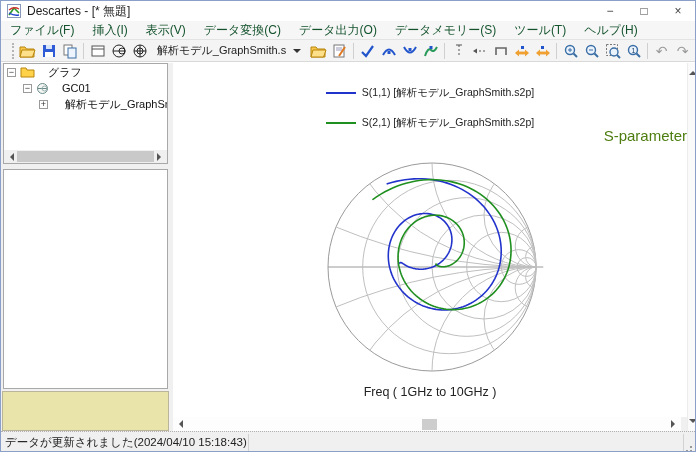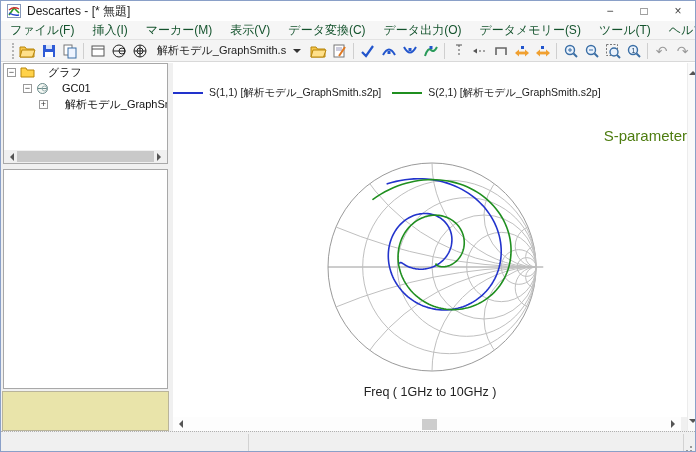--- a/index.html
+++ b/index.html
@@ -32,21 +32,21 @@
   .tree-rows{position:absolute;left:0;top:0;right:0;bottom:13px;overflow:hidden;}
   .tree-row{display:flex;align-items:center;height:16px;font-size:11px;white-space:nowrap;}
   .tree-row .lbl{margin-left:13px;}
   .expander{width:9px;height:9px;border:1px solid #9a9a9a;background:#fff;display:flex;align-items:center;justify-content:center;font-size:9px;line-height:7px;color:#333;flex:0 0 auto;}
   .tree-hscroll{position:absolute;left:0;bottom:0;width:100%;height:13px;background:#f0f0f0;display:flex;align-items:center;}
   .mini-thumb{position:absolute;left:13px;top:1px;width:137px;height:11px;background:#c9c9c9;}
   .midpanel{position:absolute;left:2px;top:106px;width:165px;height:220px;background:#fff;border:1px solid #a8a8a8;}
   .beigepanel{position:absolute;left:1px;top:328px;width:167px;height:40px;background:#e9e4aa;border:1px solid #b9b49a;}
 
   .chartarea{position:absolute;left:172px;top:0;width:514px;height:354px;background:#fff;}
-  .legend{position:absolute;left:0;top:24px;width:100%;display:flex;align-items:center;gap:11px;text-align:center;}
+  .legend{position:absolute;left:0;top:24px;width:100%;display:flex;flex-direction:column;align-items:center;gap:18px;text-align:center;}
   .legend-row{display:flex;align-items:center;height:12px;}
   .legend-swatch{width:30px;height:2px;margin-right:6px;}
   .legend-label{font-size:10.5px;color:#222;white-space:nowrap;}
   .chart-title{position:absolute;left:0;top:64px;width:100%;text-align:right;font-size:15px;color:#4d7c0f;}
   #smith-svg{position:absolute;left:129px;top:87px;}
   .chart-footer{position:absolute;left:0;top:322px;width:100%;text-align:center;font-size:12.5px;color:#222;}
 
   
   .main-hscroll{position:absolute;left:172px;top:354px;width:508px;height:14px;background:#fdfdfd;}
   .main-hthumb{position:absolute;left:249px;top:2px;width:15px;height:11px;background:#cdcdcd;}
@@ -84,21 +84,20 @@
     <div class="winbtns">
       <div class="winbtn">−</div>
       <div class="winbtn">□</div>
       <div class="winbtn">×</div>
     </div>
   </div>
 
   <div class="menubar">
     <span class="menu-item">ファイル(F)</span>
     <span class="menu-item">挿入(I)</span>
-    <span class="menu-item">マーカー(M)</span>
     <span class="menu-item">表示(V)</span>
     <span class="menu-item">データ変換(C)</span>
     <span class="menu-item">データ出力(O)</span>
     <span class="menu-item">データメモリー(S)</span>
     <span class="menu-item">ツール(T)</span>
     <span class="menu-item">ヘルプ(H)</span>
   </div>
 
   <div class="toolbar">
     <div class="grip"></div>
@@ -362,18 +361,19 @@
       <span class="sb-arrow a-right" style="right:2px;top:3px;"></span>
     </div>
 
     <div class="vscroll">
       <span class="sb-arrow a-up" style="left:1px;top:4px;"></span>
       <span class="sb-arrow a-down" style="left:1px;bottom:4px;"></span>
     </div>
   </div>
 
   <div class="statusbar">
+    <span class="status-left">データが更新されました(2024/04/10 15:18:43)</span>
     <div class="status-div1"></div>
     <div class="status-div2"></div>
     <div class="grip-dots"></div>
   </div>
 
 </div>
 
 </body></html>

